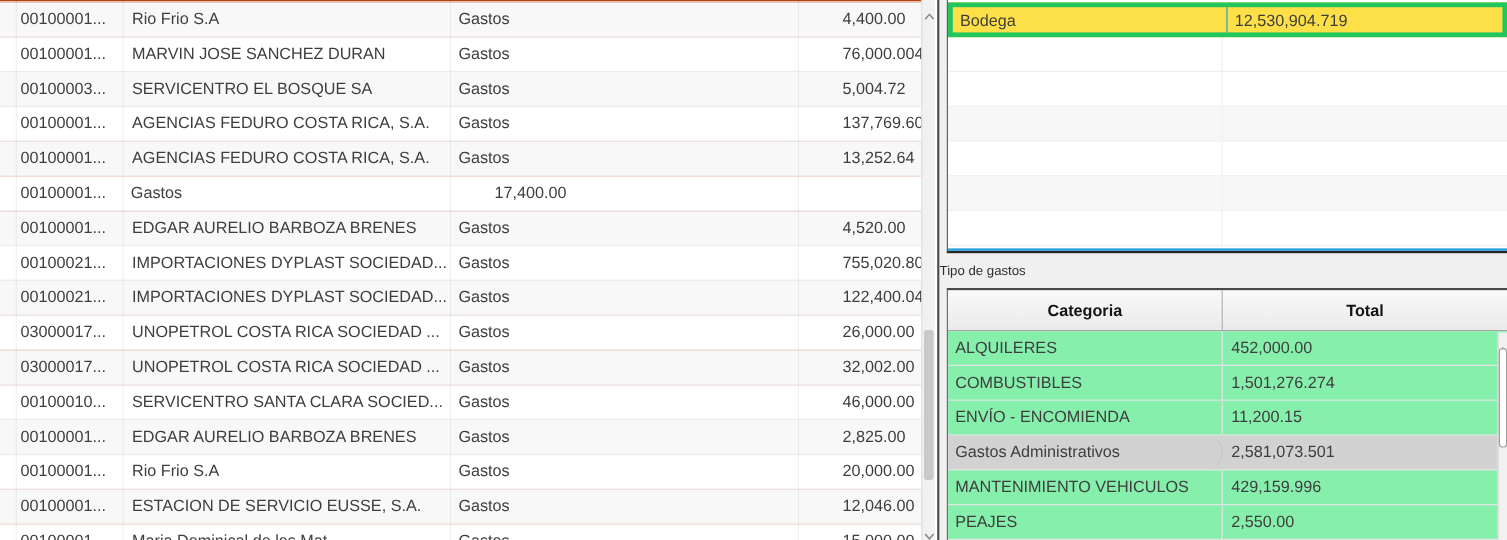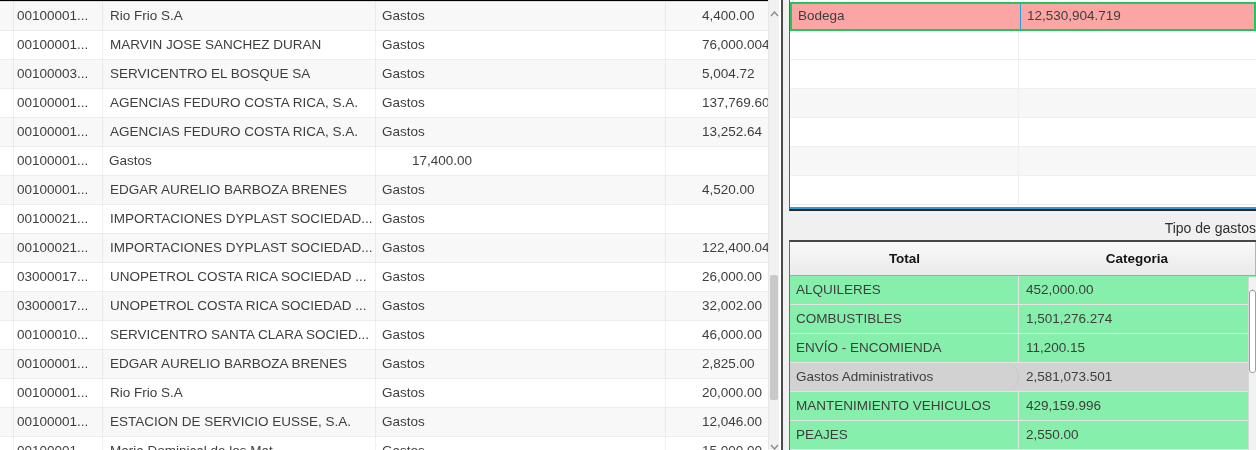--- a/index.html
+++ b/index.html
@@ -6,21 +6,21 @@
   body{
     width:1256px;height:450px;overflow:hidden;position:relative;
     background:#ffffff;
     font-family:"Liberation Sans","DejaVu Sans",sans-serif;
     font-size:13.5px;color:#3e3e3e;
     -webkit-font-smoothing:antialiased;
   }
   .abs{position:absolute;}
 
   
-  .left-table{left:0;top:0;width:768px;height:450px;background:#000000;}
+  .left-table{left:0;top:0;width:768px;height:450px;background:#c2410c;}
   .lt-topline{left:0;top:1px;width:768px;height:1px;background:#dcdcdc;}
   .colline{top:0;width:1px;height:450px;background:rgba(0,0,0,0.055);pointer-events:none;z-index:5;}
   .lt-rows{left:0;top:2px;width:768px;}
   .lrow{
     display:grid;grid-template-columns:13px 89px 273px 290px 1fr;
     height:29px;box-sizing:border-box;border-bottom:1px solid #ededed;
     background:#fff;
   }
   .lrow:nth-child(odd){background:#f8f8f8;} 
   .c{overflow:hidden;white-space:nowrap;line-height:28px;}
@@ -36,31 +36,31 @@
 
   
   .panel-divider{left:781px;top:0;width:2px;height:450px;background:#4b4b4b;}
   .right-panel{left:783px;top:0;width:473px;height:450px;background:#f0f0f0;}
 
   
   .top-table{left:789px;top:0;width:467px;height:211px;background:#fff;
     border-left:1px solid #606060;border-bottom:2px solid #262626;box-sizing:border-box;}
   .tt-accent{left:0;right:0;bottom:0;height:2px;background:#26a0da;}
   .trow{display:grid;grid-template-columns:229px 1fr;height:29px;box-sizing:border-box;}
-  .trow.selected{position:absolute;top:2px;left:0;right:0;border:2px solid #22c55e;background:#fca5a5;z-index:2;}
+  .trow.selected{position:absolute;top:2px;left:0;right:0;border:4px solid #22c55e;background:#fde047;z-index:2;}
   .trow.selected .cell1{border-right:1px solid #26a0da;line-height:24px;}
   .trow.selected .cell2{line-height:24px;}
   .cell1,.cell2{padding-left:6px;overflow:hidden;white-space:nowrap;line-height:28px;}
   .empty-rows{left:0;top:31px;right:0;position:absolute;}
   .erow{display:grid;grid-template-columns:229px 1fr;height:29px;box-sizing:border-box;border-bottom:1px solid #efefef;background:#fff;}
   .erow:nth-child(3),.erow:nth-child(5){background:#f7f7f7;}
   .erow .ec1{border-right:1px solid #efefef;}
 
   
-  .section-label{left:783px;top:220px;width:473px;text-align:right;color:#2f2f2f;font-size:14px;}
+  .section-label{left:783px;top:220px;width:473px;text-align:left;color:#2f2f2f;font-size:11px;}
 
   
   .exp-table{left:789px;top:240px;width:467px;height:210px;background:#fff;
     border-top:2px solid #474747;border-left:1px solid #6e6e6e;box-sizing:border-box;}
   .exp-header{display:grid;grid-template-columns:229px 1fr;height:34px;
     background:linear-gradient(#f9f9f9,#eaeaea);border-bottom:1px solid #a6a6a6;box-sizing:border-box;}
   .hcell{text-align:center;line-height:33px;font-weight:bold;color:#141414;font-size:13.5px;}
   .hcell.h1{border-right:1px solid #b3b3b3;}
   .exp-rows .xrow{display:grid;grid-template-columns:229px 1fr;height:29px;box-sizing:border-box;
     border-bottom:1px solid #e4e4e4;background:#86efac;}
@@ -126,20 +126,21 @@
         <div class="c c-id">00100001...</div>
         <div class="c c-name">EDGAR AURELIO BARBOZA BRENES</div>
         <div class="c c-cat">Gastos</div>
         <div class="c c-amt">4,520.00</div>
       </div>
       <div class="lrow">
         <div class="c"></div>
         <div class="c c-id">00100021...</div>
         <div class="c c-name">IMPORTACIONES DYPLAST SOCIEDAD...</div>
         <div class="c c-cat">Gastos</div>
+        <div class="c c-amt">755,020.80</div>
       </div>
       <div class="lrow">
         <div class="c"></div>
         <div class="c c-id">00100021...</div>
         <div class="c c-name">IMPORTACIONES DYPLAST SOCIEDAD...</div>
         <div class="c c-cat">Gastos</div>
         <div class="c c-amt">122,400.045</div>
       </div>
       <div class="lrow">
         <div class="c"></div>
@@ -249,22 +250,22 @@
         <div class="ec2"></div>
       </div>
   </div>
   <div class="abs tt-accent"></div>
 </div>
 
 <div class="abs section-label">Tipo de gastos</div>
 
 <div class="abs exp-table">
   <div class="exp-header">
+    <div class="hcell h1">Categoria</div>
     <div class="hcell">Total</div>
-    <div class="hcell h1">Categoria</div>
   </div>
   <div class="exp-rows">
 
   <div class="xrow">
         <div class="xc1">ALQUILERES</div>
         <div class="xc2">452,000.00</div>
       </div>
       <div class="xrow">
         <div class="xc1">COMBUSTIBLES</div>
         <div class="xc2">1,501,276.274</div>

